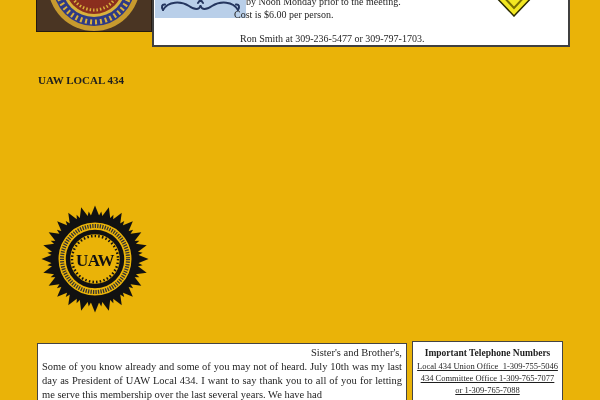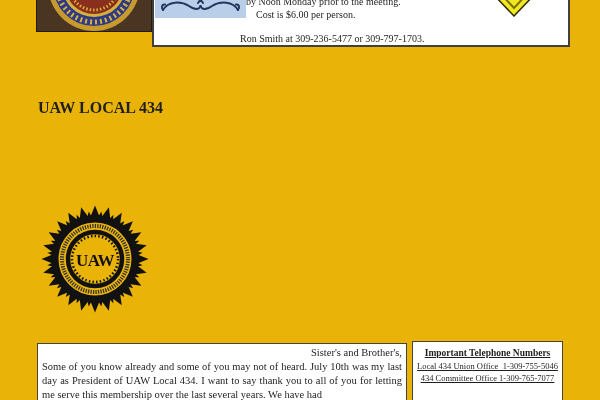--- a/index.html
+++ b/index.html
@@ -15,45 +15,45 @@
     border:1px solid #241a10;overflow:hidden;
   }
 
   
   #notice-box{
     left:152px;top:-12px;width:414px;height:55px;border:2px solid #404040;background:#fff;
   }
   #flourish{left:1px;top:0;width:91px;height:28px;background:#b9cfe9;}
   .notice-line{position:absolute;font-size:10px;line-height:11px;white-space:nowrap;color:#262626;}
   #notice-line-1{left:92px;top:6px;}
-  #notice-line-2{left:102px;top:19px;}
+  #notice-line-2{left:80px;top:19px;}
   #notice-line-3{left:86px;top:33px;margin-top:10px;}
   #diamond{left:338px;top:-19px;}
 
   
-  #address{left:38px;top:73px;font-size:16px;line-height:14.5px;color:#1f1f1f;margin-top:28px;}
+  #address{left:38px;top:73px;font-size:11px;line-height:14.5px;color:#1f1f1f;}
   #address .l1{font-weight:bold;}
 
   
   #gear{left:33px;top:203px;}
 
   
   #letter-box{
     left:37px;top:343px;width:370px;height:70px;border:1.5px solid #444;background:#fff;
     padding:2px 4px;box-sizing:border-box;font-size:10.5px;line-height:14px;color:#1e1e1e;
   }
   #salutation{text-align:right;}
   #letter-body{text-align:justify;}
 
   
   #phone-box{
     left:412px;top:341px;width:151px;height:70px;border:1.5px solid #444;background:#fff;
     box-sizing:border-box;text-align:center;padding-top:5px;color:#1e1e1e;
   }
-  #phone-title{font-weight:bold;text-decoration:underline;font-size:9.5px;line-height:13px;}
+  #phone-title{font-weight:bold;font-size:9.5px;line-height:13px;}
   .phone-line{font-size:8.5px;line-height:12px;white-space:pre-wrap;text-decoration:underline;}
 </style>
 </head>
 <body>
 
 <div id="page">
 
   <div id="photo" class="abs">
     <svg width="114" height="44">
       <circle cx="57" cy="-2" r="46" fill="#c79a2e"></circle>
@@ -157,15 +157,16 @@
 
   <div id="letter-box" class="abs">
     <div id="salutation">Sister's and Brother's,</div>
     <div id="letter-body">Some of you know already and some of you may not of heard. July 10th was my last day as President of UAW Local 434. I want to say thank you to all of you for letting me serve this membership over the last several years. We have had</div>
   </div>
 
   <div id="phone-box" class="abs">
     <div id="phone-title">Important Telephone Numbers</div>
     <div class="phone-line">Local 434 Union Office  1-309-755-5046</div>
     <div class="phone-line">434 Committee Office 1-309-765-7077</div>
+    <div class="phone-line">or 1-309-765-7088</div>
   </div>
 
 </div>
 
 </body></html>

